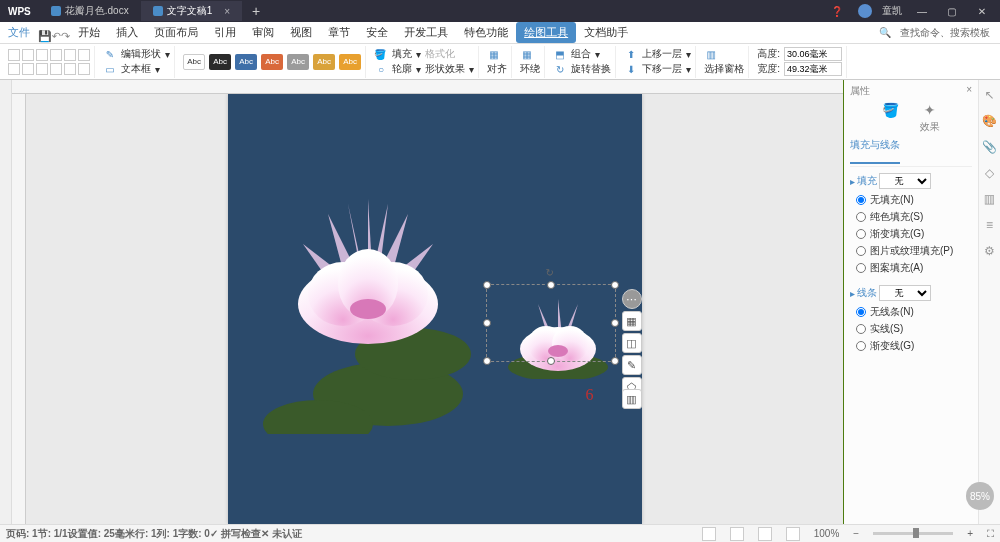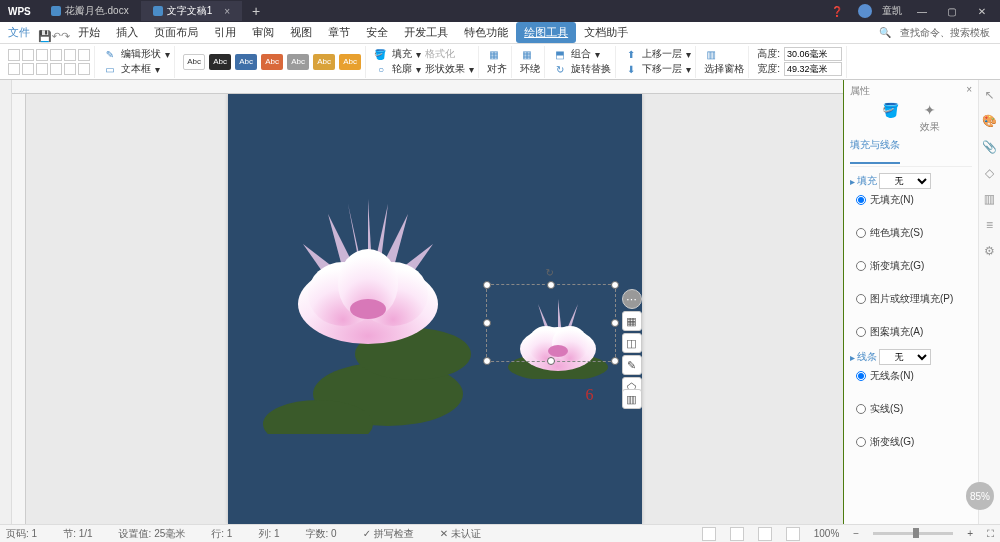--- a/index.html
+++ b/index.html
@@ -60,34 +60,34 @@
     .rp-title { color: #888; font-size: 10px; margin-bottom: 4px; display: flex; justify-content: space-between; }
     .rp-tabs { display: flex; gap: 20px; justify-content: center; margin-bottom: 4px; }
     .rp-tab { display: flex; flex-direction: column; align-items: center; gap: 2px; color: #888; }
     .rp-tab.active { color: #4a8cc7; }
     .rp-tab-icon { font-size: 14px; }
     .rp-subtabs { border-bottom: 1px solid #eee; padding-bottom: 2px; margin-bottom: 6px; }
     .rp-subtab { color: #4a8cc7; font-size: 10px; border-bottom: 2px solid #4a8cc7; padding-bottom: 10px; display: inline-block; }
     .rp-section { margin-bottom: 10px; }
     .rp-section-head { color: #4a8cc7; font-size: 10px; margin-bottom: 4px; display: flex; align-items: center; gap: 2px; }
     .rp-select { width: 52px; height: 16px; border: 1px solid #ccc; font-size: 9px; background: #fff; float: right; text-align: center; }
-    .rp-radio-list { display: flex; flex-direction: column; gap: 19px; padding-left: 6px; }
+    .rp-radio-list { display: flex; flex-direction: column; gap: 3px; padding-left: 6px; }
     .rp-radio { display: flex; align-items: center; gap: 4px; font-size: 10px; color: #333; }
     .rp-radio input { width: 10px; height: 10px; }
     
     
     .right-strip { width: 22px; background: #f8f8f8; border-left: 1px solid #e5e5e5; display: flex; flex-direction: column; align-items: center; gap: 12px; padding-top: 8px; }
     .strip-icon { width: 14px; height: 14px; color: #999; font-size: 12px; display: flex; align-items: center; justify-content: center; }
     
     
     .percent-badge { position: absolute; right: 6px; bottom: 32px; width: 28px; height: 28px; border-radius: 50%; background: #bbb; color: #fff; display: flex; align-items: center; justify-content: center; font-size: 10px; }
     
     
     .statusbar { height: 18px; background: #f5f5f5; border-top: 1px solid #ddd; display: flex; align-items: center; font-size: 10px; color: #666; padding: 0 6px; }
-    .status-left { display: flex; gap: 26px; }
+    .status-left { display: flex; gap: 0; font-weight: bold; }
     .status-right { margin-left: auto; display: flex; align-items: center; gap: 14px; }
     .zoom-slider { width: 80px; height: 3px; background: #ccc; position: relative; }
     .zoom-thumb { width: 6px; height: 10px; background: #888; position: absolute; left: 50%; top: -4px; }
     .view-btn { width: 14px; height: 14px; border: 1px solid #ccc; background: #fff; }
   </style>
 </head>
 <body>
 
 <div class="titlebar">
   <span class="app-logo">WPS</span>

